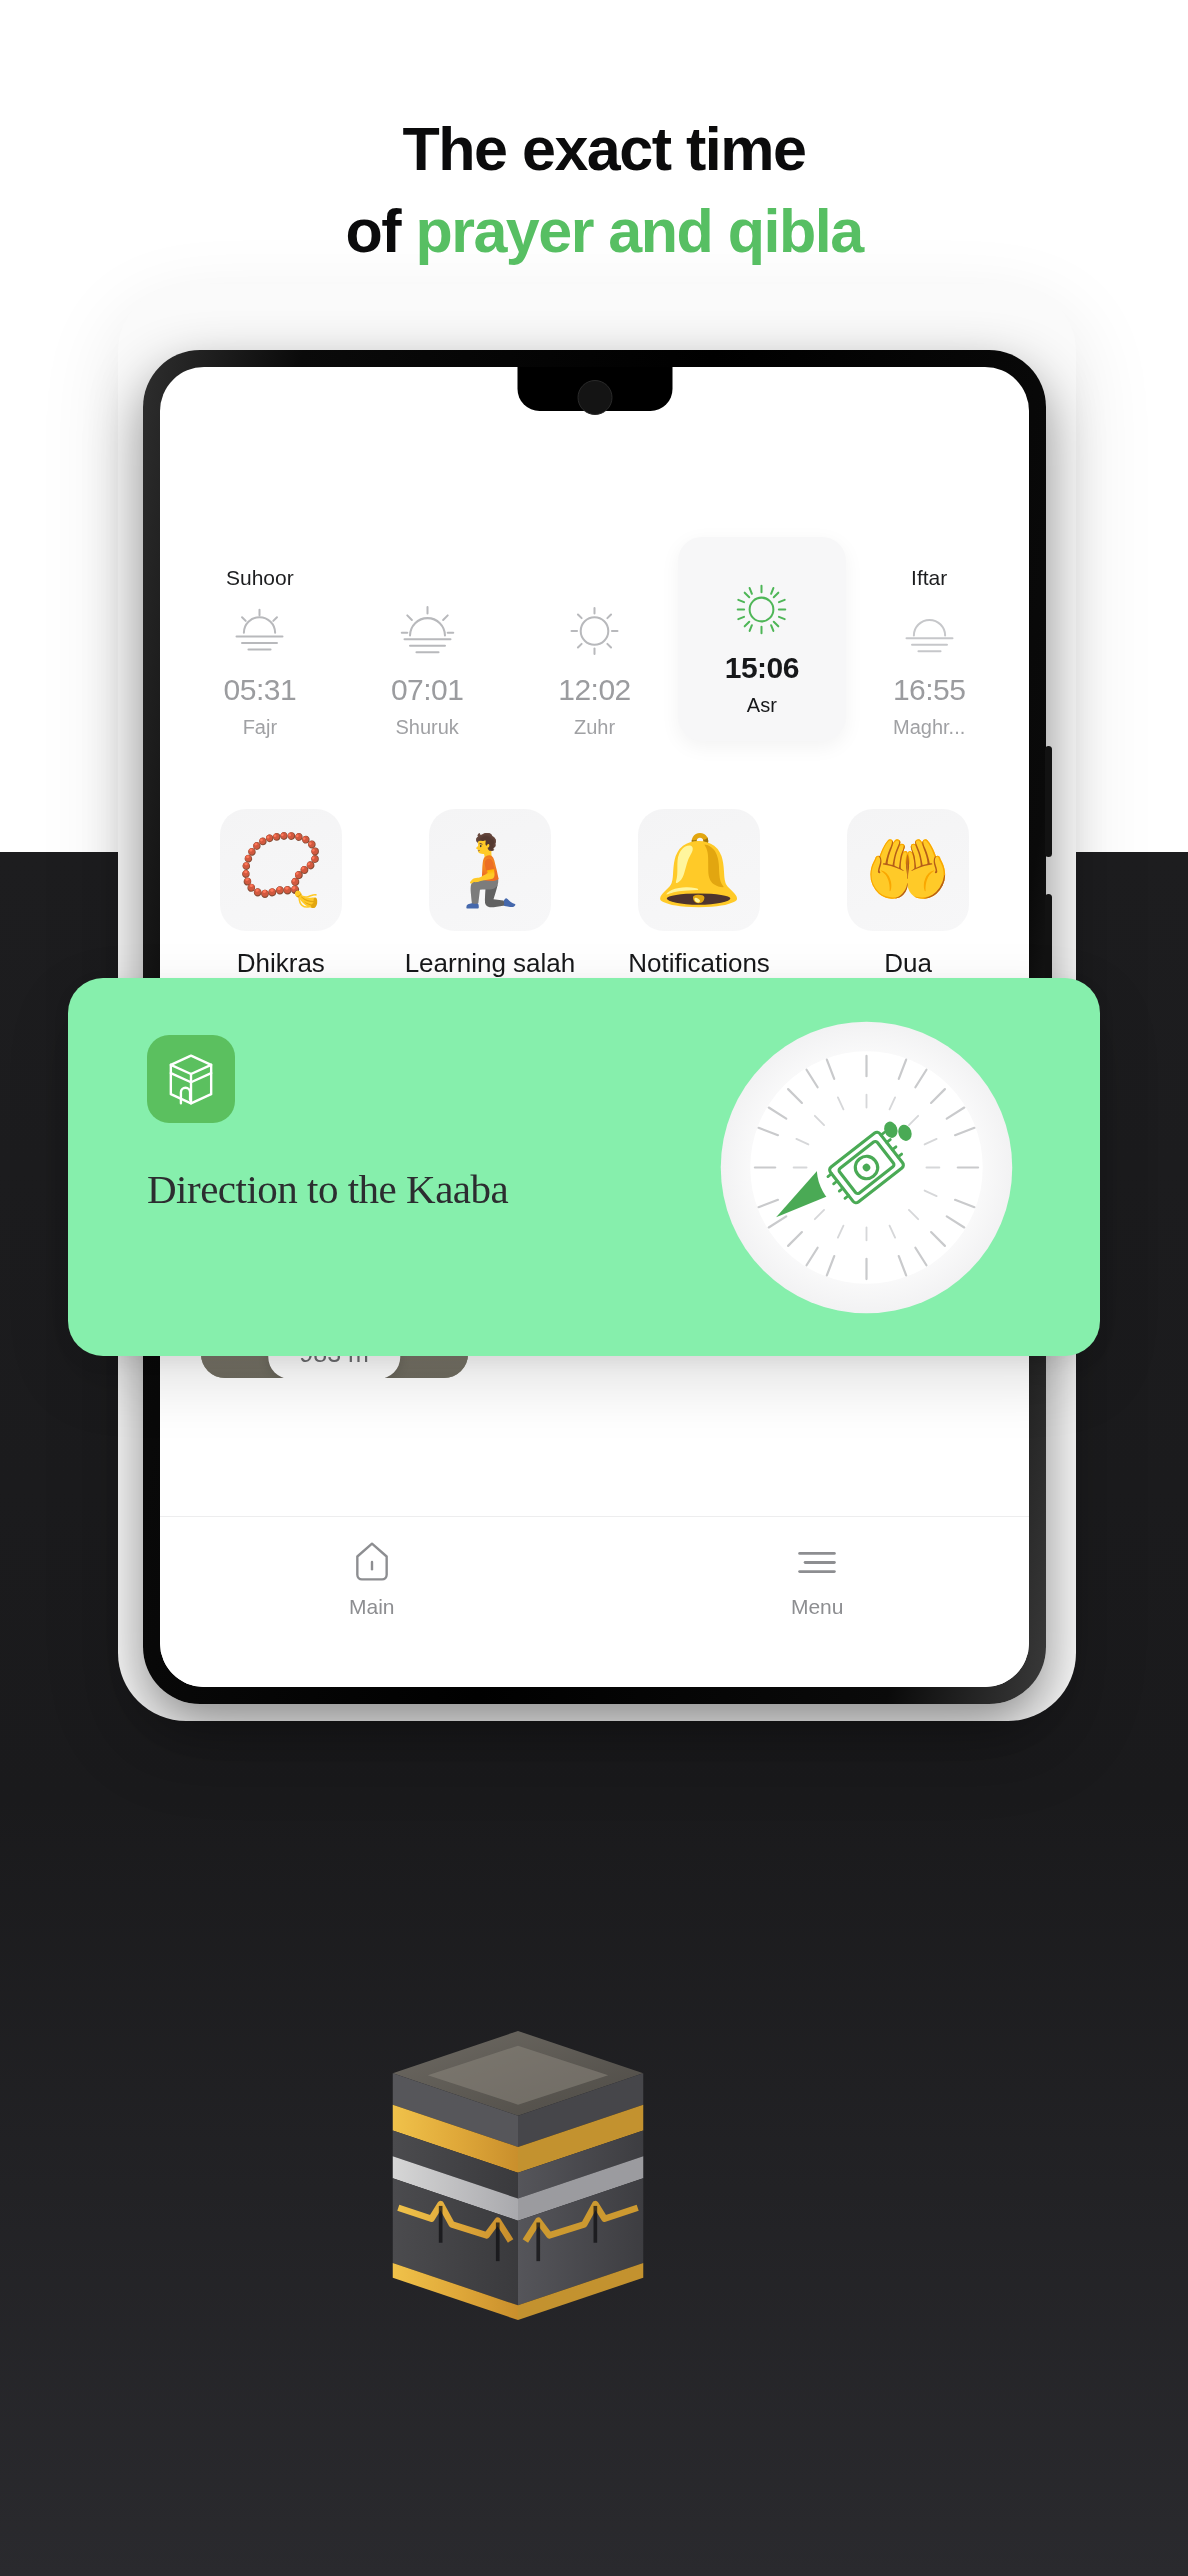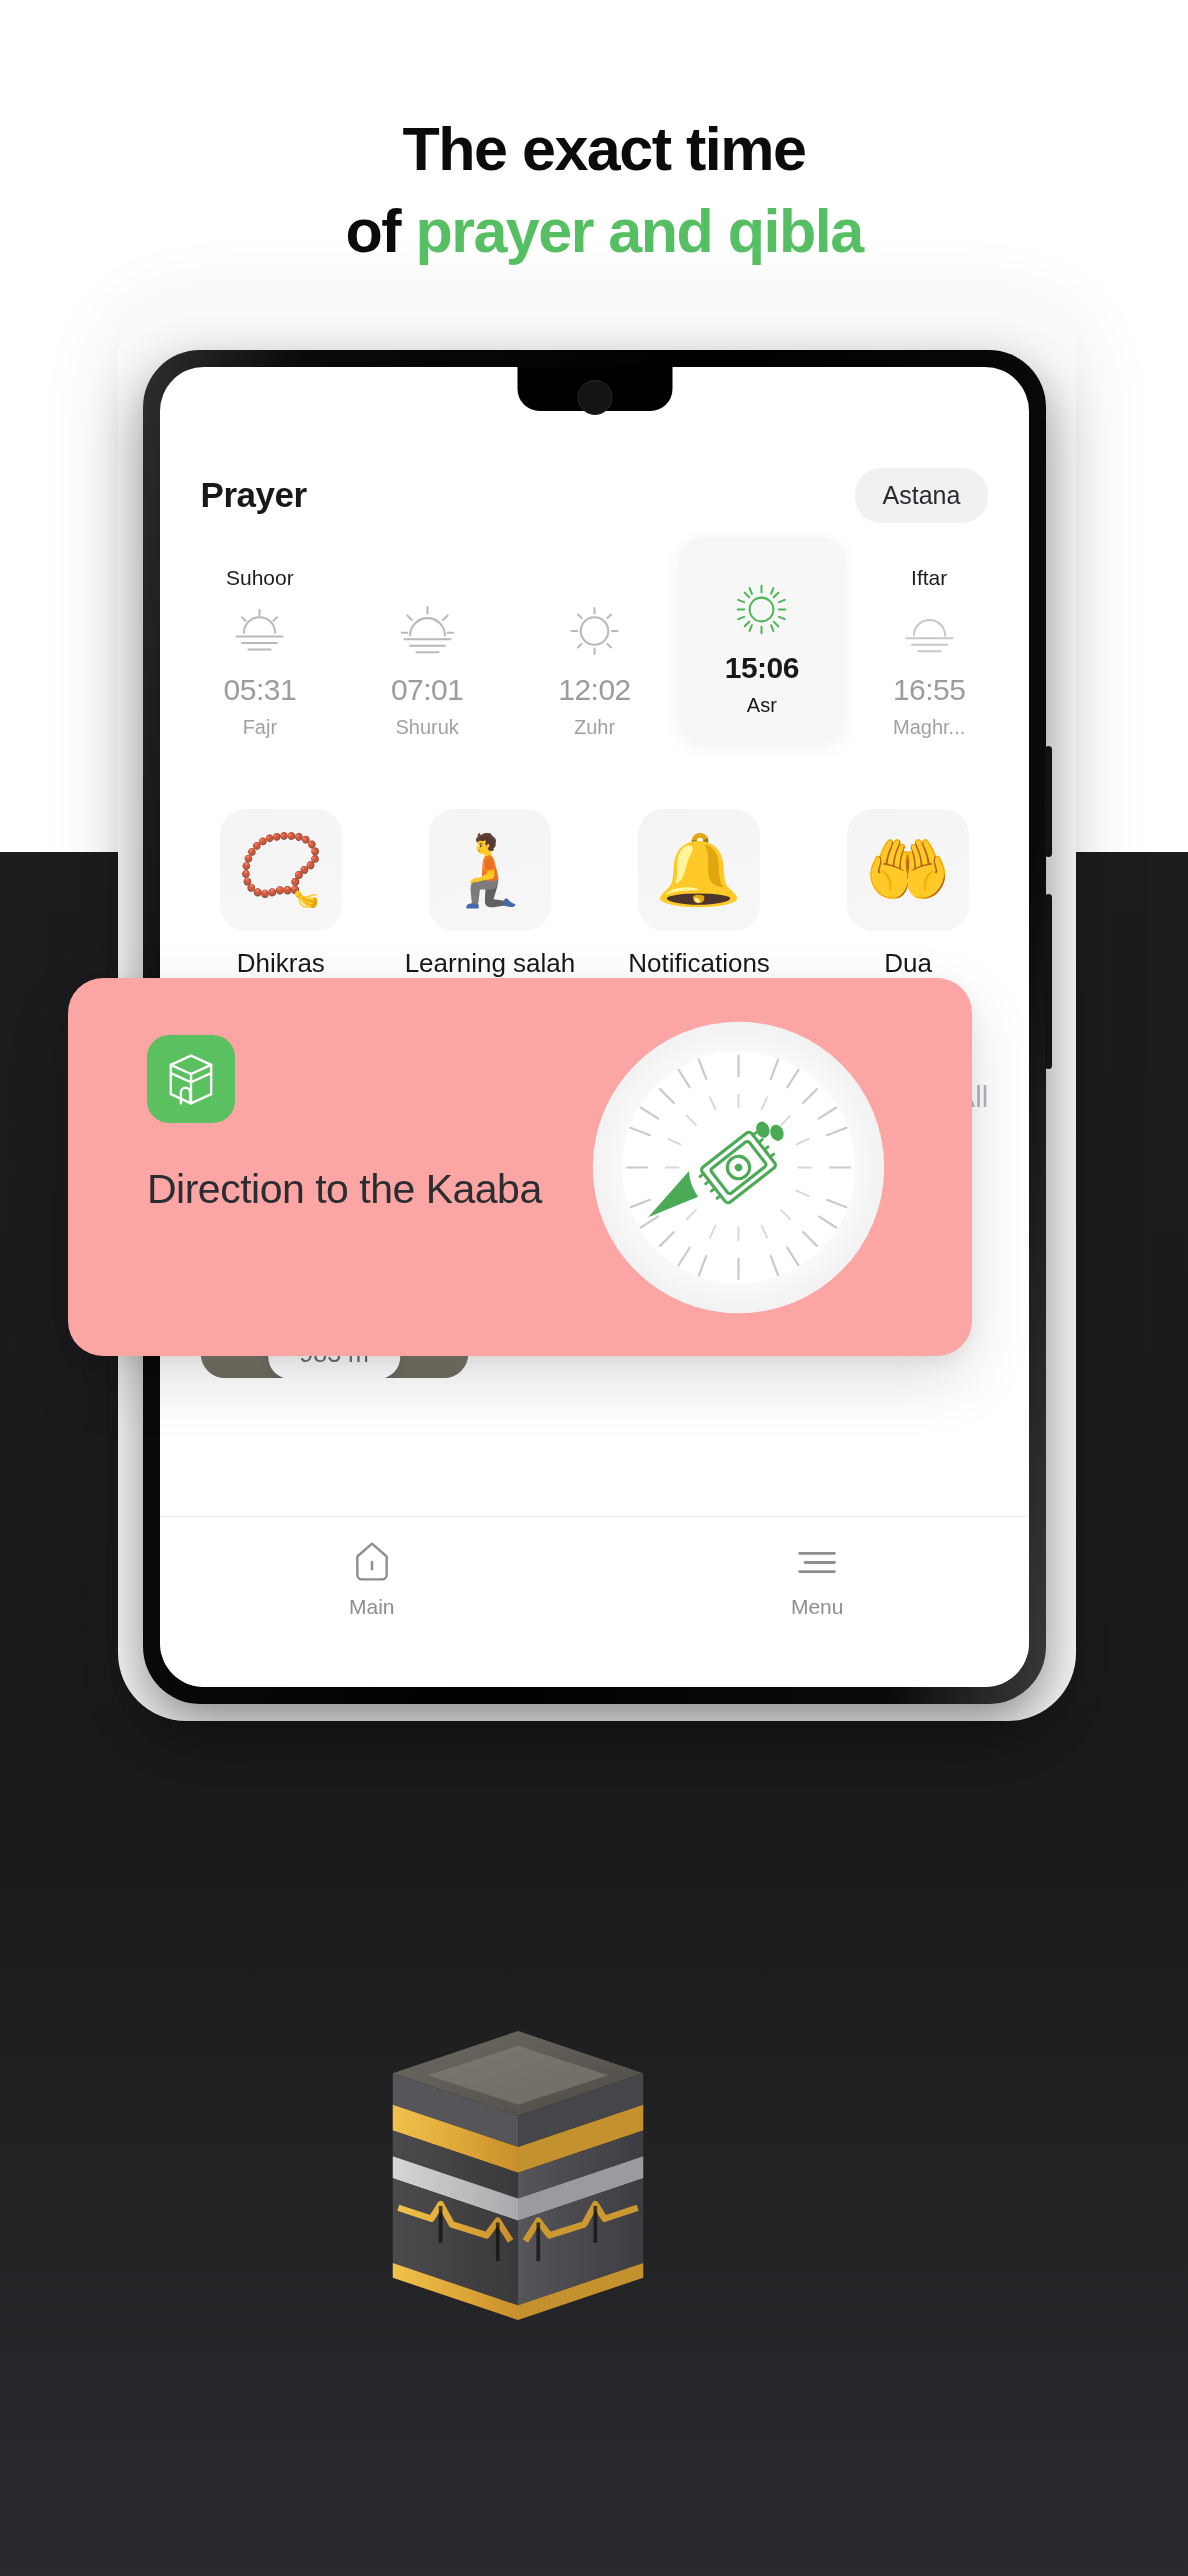--- a/index.html
+++ b/index.html
@@ -188,24 +188,25 @@
     background:#ffffff; border-top:0.9px solid #ededee;
     display:flex; align-items:flex-start; padding-top:20px;gap:21px;
   }
   .nav-item { flex:1 1 0; text-align:center; }
   .nav-icon { height:50px; display:flex; align-items:center; justify-content:center; }
   .nav-label { margin-top:7.4px; font-size:21px; color:#8d8e91; }
 
   
   #qibla-card {
     position:absolute; left:68px; top:978px;
-    width:904px; height:378px;
-    background:#fca5a5; border-radius:35px;
+    width:1032px; height:378px;
+    background:#86efac; border-radius:35px;
     box-shadow:0 24px 64px rgba(0,0,0,.13), 0 5.5px 18.4px rgba(0,0,0,.06);
     z-index:60;
+    font-family:Liberation Serif, serif;
   }
   #qibla-icon {
     position:absolute; left:79px; top:57px;
     width:88px; height:88px; border-radius:22px;
     background:#5bc05f; display:flex; align-items:center; justify-content:center;
   }
   #qibla-text {
     position:absolute; left:79px; top:184px; width:571px;
     font-size:41px; color:#2c2d30; line-height:1.32; letter-spacing:-0.5px;
   }
@@ -237,24 +238,20 @@
   <div id="phone-frame"></div>
 
   <div class="side-btn" style="top:396px;height:111px;"></div>
   <div class="side-btn" style="top:544px;height:175px;"></div>
 
   <div id="phone-screen">
 
     <div id="notch"></div>
     <div id="camera"></div>
 
-    <div id="app-header">
-      <div id="app-title">Prayer</div>
-      <div id="city-chip">Astana</div>
-    </div>
 
     <div id="prayer-row">
 
       <div class="prayer-col">
         <div class="tag">Suhoor</div>
         <div class="picon">
           <svg width="57" height="52" viewBox="0 0 62 56" fill="none" stroke="#b8b9bc" stroke-width="2.2" stroke-linecap="round">
             <path d="M14 30a17 17 0 0 1 34 0"></path>
             <line x1="31" y1="5" x2="31" y2="11"></line>
             <line x1="12" y1="13" x2="16" y2="17"></line>

